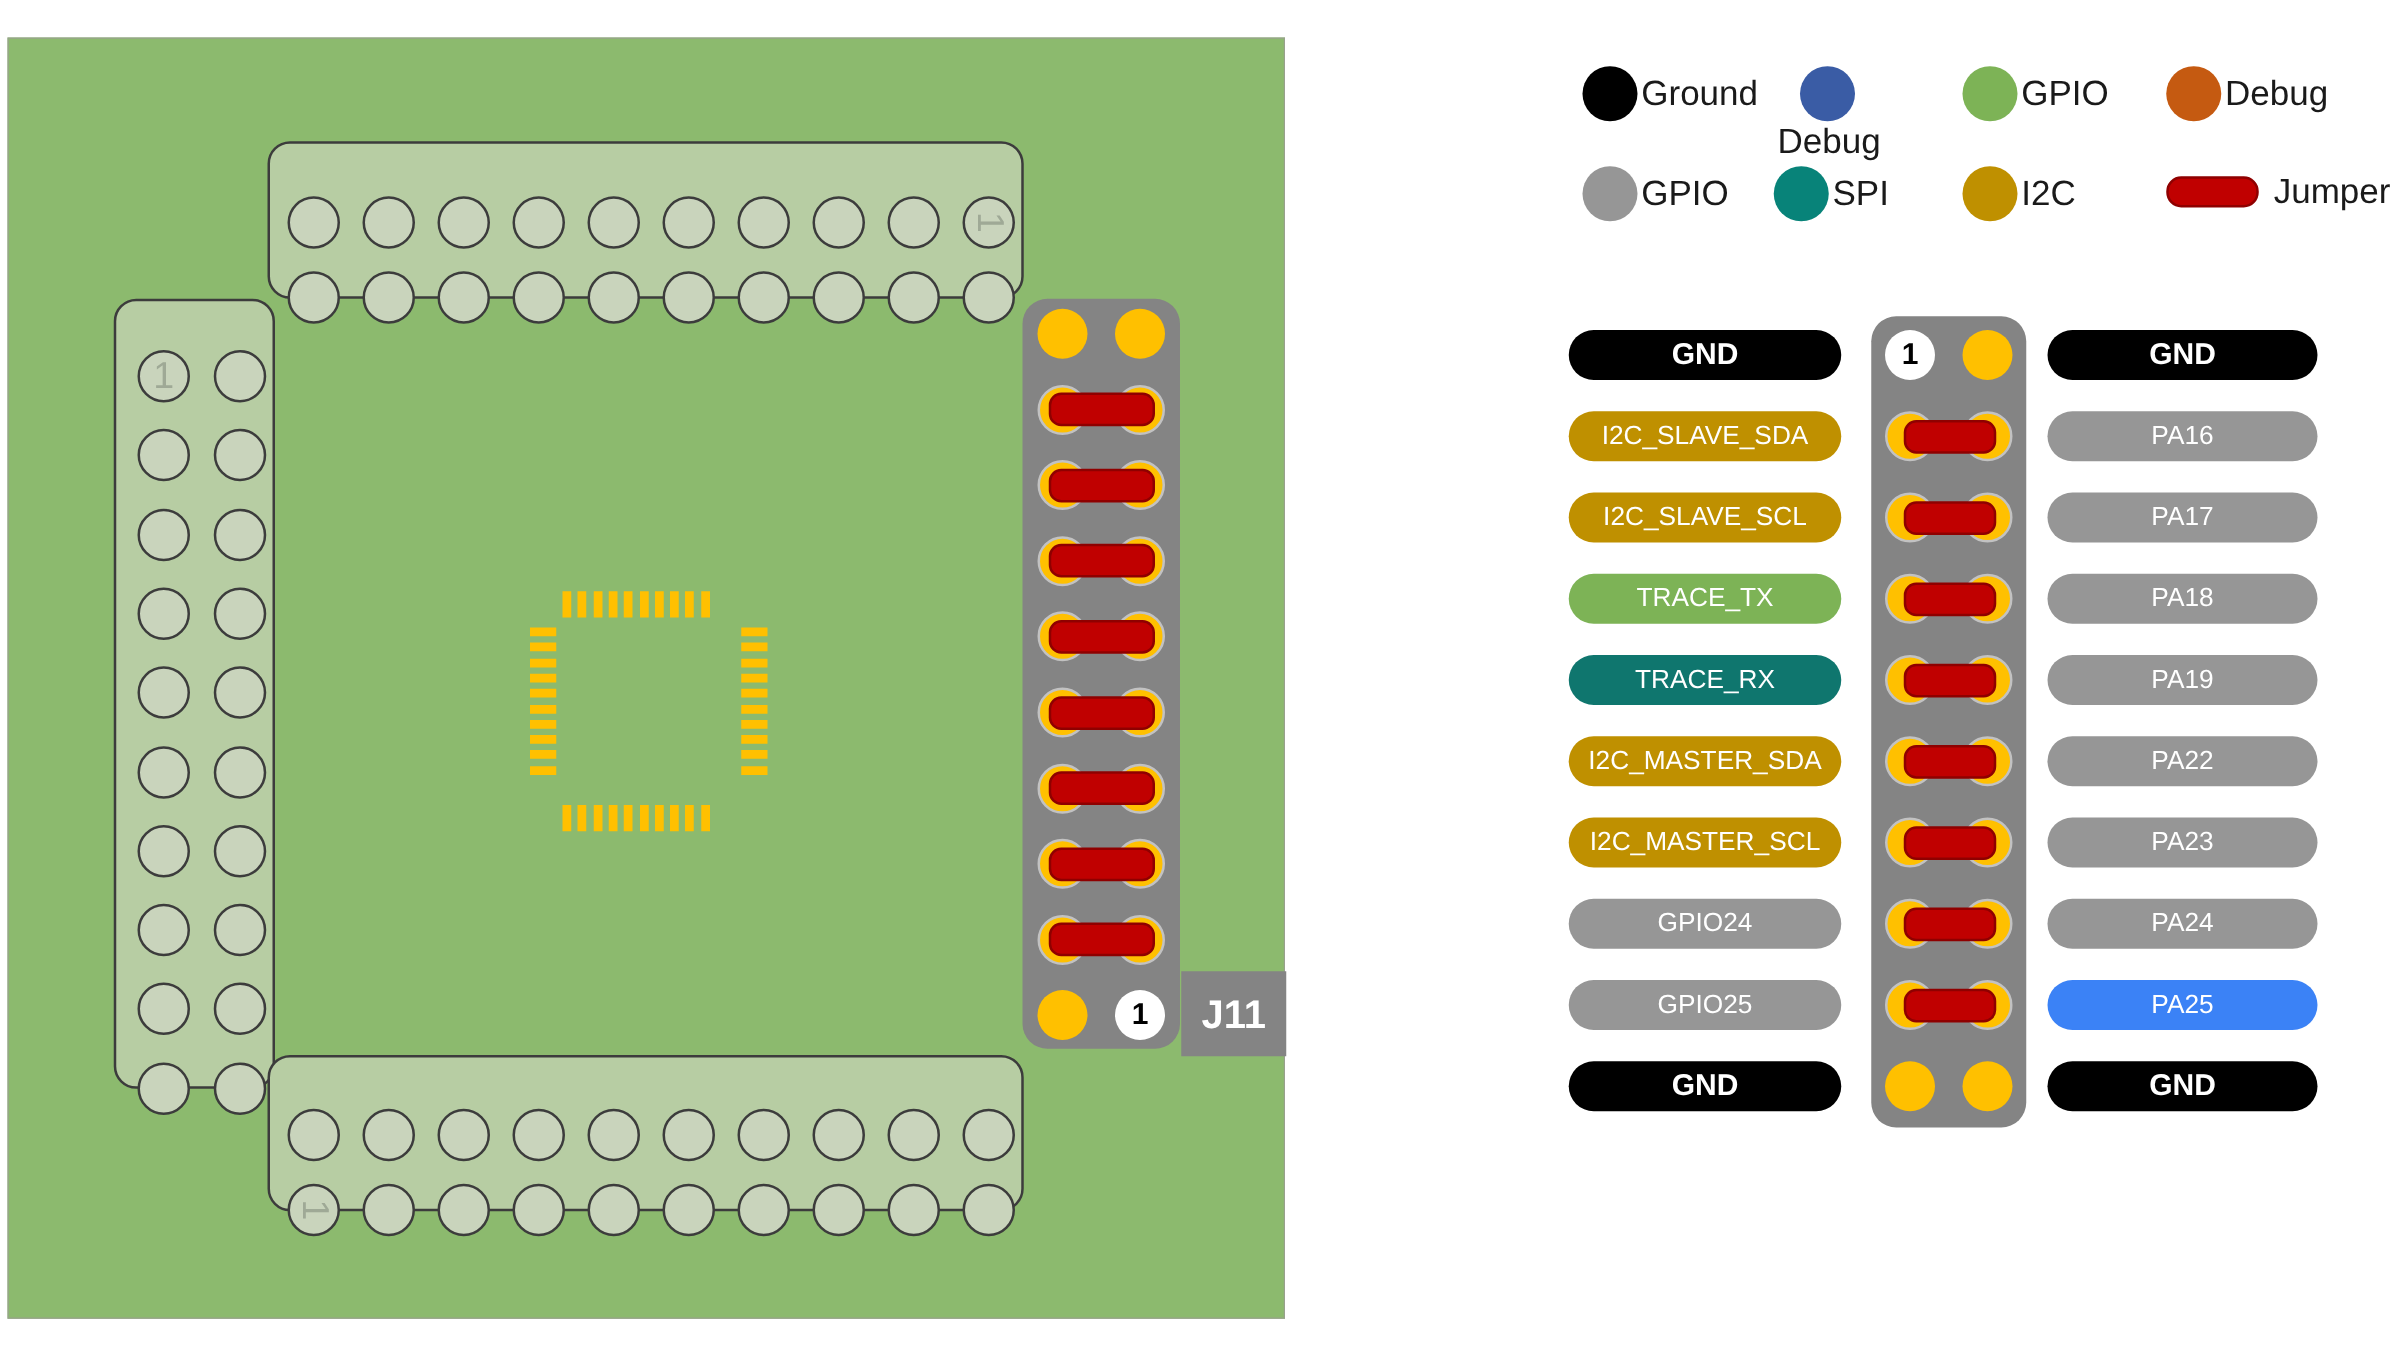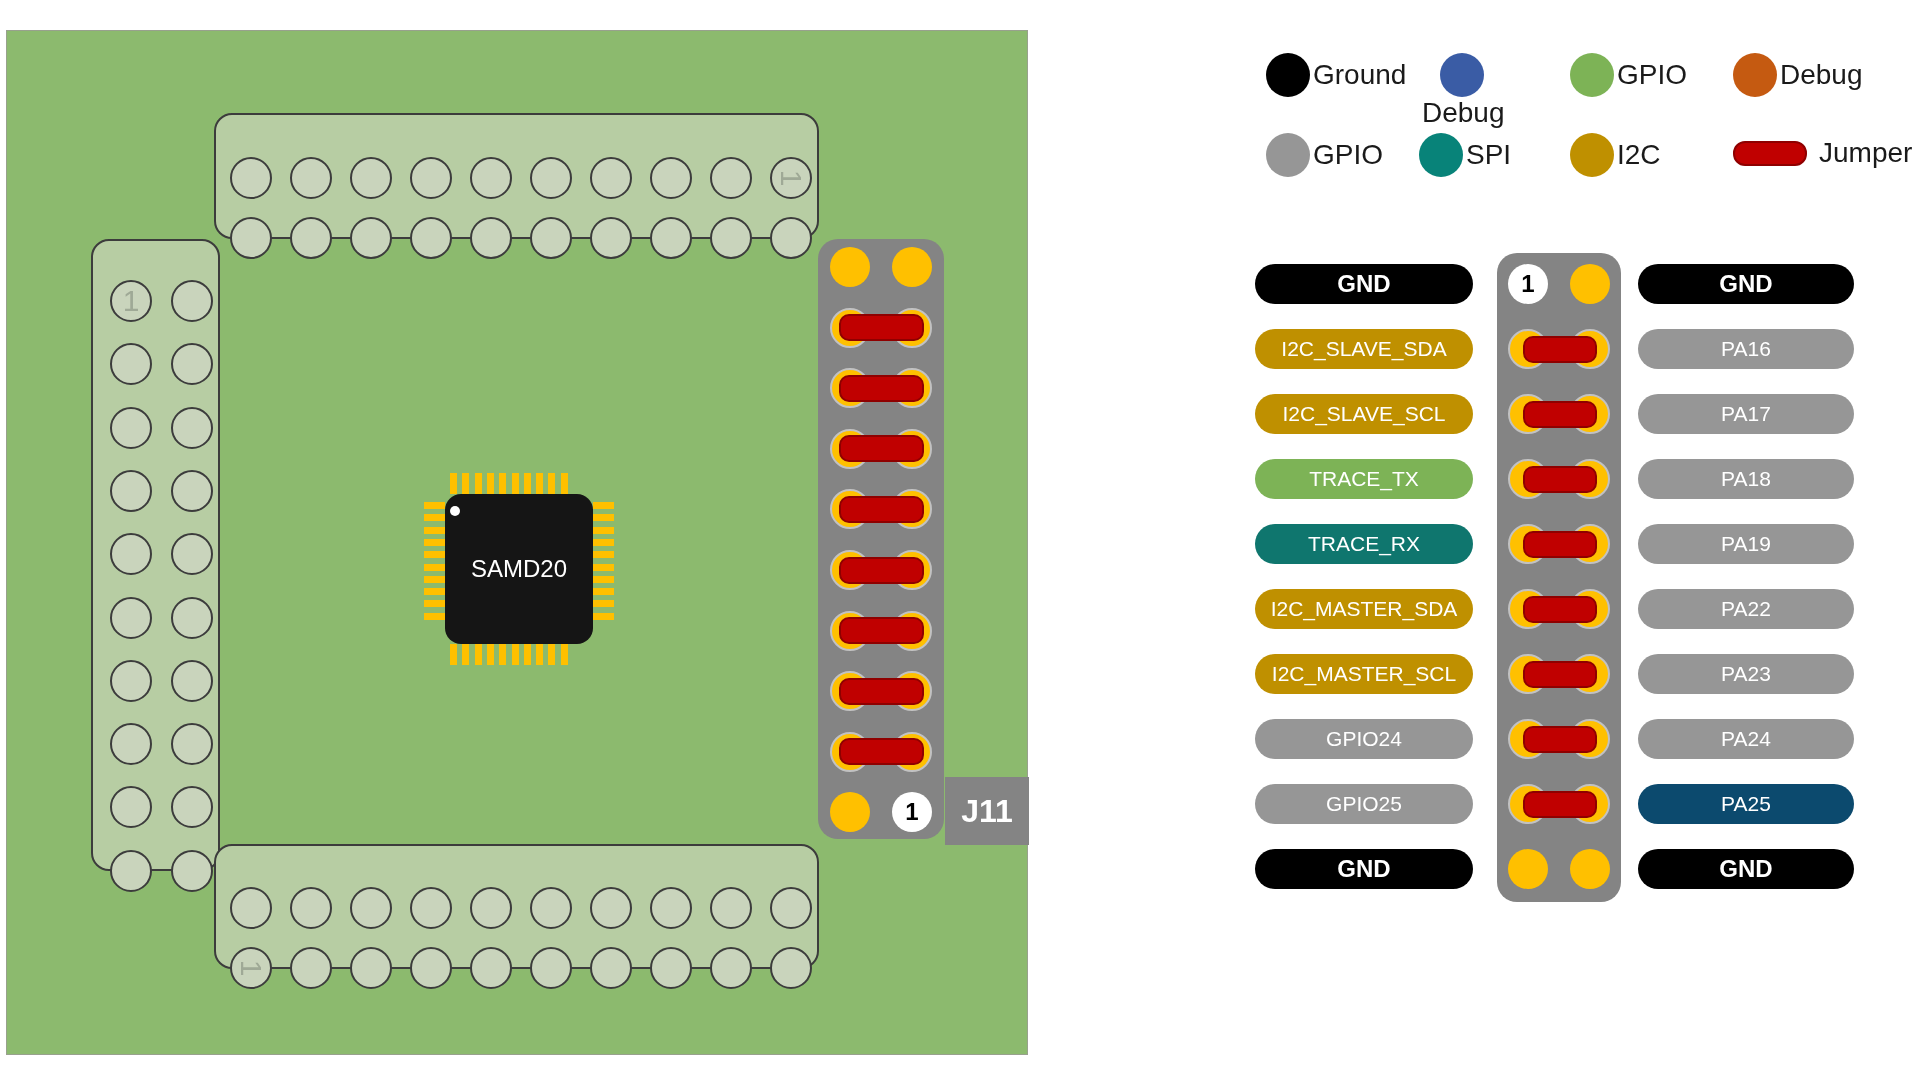--- a/index.html
+++ b/index.html
@@ -114,24 +114,20 @@
         <div class="hole" style="left: 134px; top: 101px; width: 42px; height: 42px;"></div>
         <div class="hole" style="left: 194px; top: 101px; width: 42px; height: 42px;"></div>
         <div class="hole" style="left: 254px; top: 101px; width: 42px; height: 42px;"></div>
         <div class="hole" style="left: 314px; top: 101px; width: 42px; height: 42px;"></div>
         <div class="hole" style="left: 374px; top: 101px; width: 42px; height: 42px;"></div>
         <div class="hole" style="left: 434px; top: 101px; width: 42px; height: 42px;"></div>
         <div class="hole" style="left: 494px; top: 101px; width: 42px; height: 42px;"></div>
         <div class="hole" style="left: 554px; top: 101px; width: 42px; height: 42px;"></div>
       </div>
 
-    <div id="chip">
-      <div class="dot"></div>
-      <span class="chip-label">SAMD20</span>
-    </div>
     <div id="chip-pins">
         <div class="pin" style="left: 443px; top: 442px; width: 7px; height: 21px;"></div>
         <div class="pin" style="left: 443px; top: 613px; width: 7px; height: 21px;"></div>
         <div class="pin" style="left: 417px; top: 471px; width: 21px; height: 7px;"></div>
         <div class="pin" style="left: 586px; top: 471px; width: 21px; height: 7px;"></div>
         <div class="pin" style="left: 455.3px; top: 442px; width: 7px; height: 21px;"></div>
         <div class="pin" style="left: 455.3px; top: 613px; width: 7px; height: 21px;"></div>
         <div class="pin" style="left: 417px; top: 483.3px; width: 21px; height: 7px;"></div>
         <div class="pin" style="left: 586px; top: 483.3px; width: 21px; height: 7px;"></div>
         <div class="pin" style="left: 467.6px; top: 442px; width: 7px; height: 21px;"></div>
@@ -277,18 +273,18 @@
       <div class="pill" style="left: 1638px; top: 459px; width: 216px; background: rgb(150, 150, 150);">PA18</div>
       <div class="pill" style="left: 1255px; top: 524px; width: 218px; background: #0f766e;">TRACE_RX</div>
       <div class="pill" style="left: 1638px; top: 524px; width: 216px; background: rgb(150, 150, 150);">PA19</div>
       <div class="pill" style="left: 1255px; top: 589px; width: 218px; background: rgb(191, 144, 0);">I2C_MASTER_SDA</div>
       <div class="pill" style="left: 1638px; top: 589px; width: 216px; background: rgb(150, 150, 150);">PA22</div>
       <div class="pill" style="left: 1255px; top: 654px; width: 218px; background: rgb(191, 144, 0);">I2C_MASTER_SCL</div>
       <div class="pill" style="left: 1638px; top: 654px; width: 216px; background: rgb(150, 150, 150);">PA23</div>
       <div class="pill" style="left: 1255px; top: 719px; width: 218px; background: rgb(150, 150, 150);">GPIO24</div>
       <div class="pill" style="left: 1638px; top: 719px; width: 216px; background: rgb(150, 150, 150);">PA24</div>
       <div class="pill" style="left: 1255px; top: 784px; width: 218px; background: rgb(150, 150, 150);">GPIO25</div>
-      <div class="pill" style="left: 1638px; top: 784px; width: 216px; background: #0c4a6e;">PA25</div>
+      <div class="pill" style="left: 1638px; top: 784px; width: 216px; background: #3b82f6;">PA25</div>
       <div class="pill ground" style="left: 1255px; top: 849px; width: 218px; background: rgb(0, 0, 0);">GND</div>
       <div class="pill ground" style="left: 1638px; top: 849px; width: 216px; background: rgb(0, 0, 0);">GND</div>
     </div>
 
 </div>
 
 </body></html>

